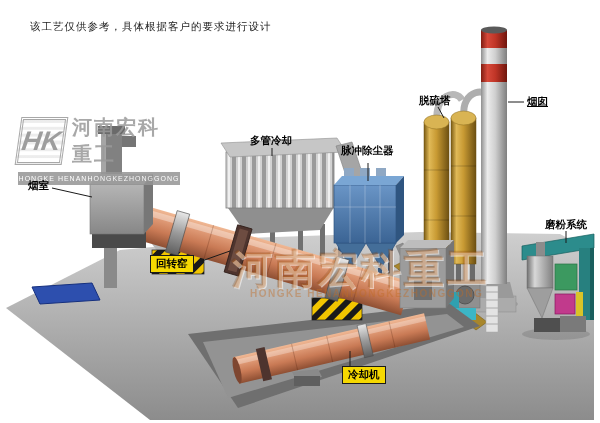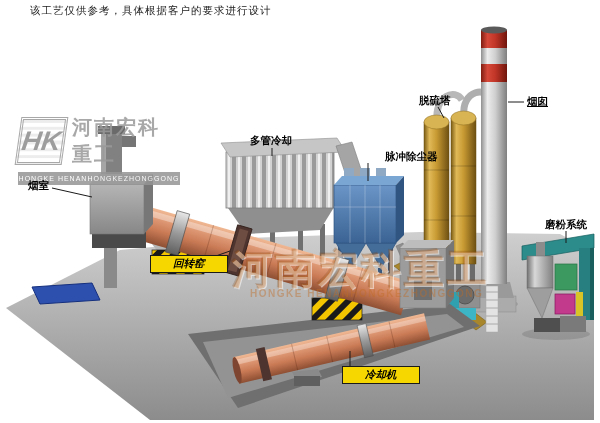--- a/index.html
+++ b/index.html
@@ -1,22 +1,22 @@
 <!DOCTYPE html>
 <html><head>
 <meta charset="utf-8">
 <style>
   html,body{margin:0;padding:0;background:#fff;}
   .stage{position:relative;width:600px;height:423px;background:#ffffff;overflow:hidden;
          font-family:"Liberation Sans","DejaVu Sans",sans-serif;}
   .stage svg{position:absolute;left:0;top:0;}
-  .disclaimer{position:absolute;left:30px;top:4px;font-size:10.5px;color:#1c1c1c;letter-spacing:1px;}
+  .disclaimer{position:absolute;left:30px;top:20px;font-size:10.5px;color:#1c1c1c;letter-spacing:1px;}
   .label{position:absolute;font-size:10.5px;color:#000;white-space:nowrap;font-weight:bold;}
   .label-box{position:absolute;background:#f6d800;border:1px solid #1a1a1a;font-size:10.5px;
-             font-weight:bold;color:#000;padding:1px 22px;white-space:nowrap;font-style:italic;}
+             font-weight:bold;color:#000;padding:1px 5px;white-space:nowrap;}
   .logo{position:absolute;left:18px;top:114px;width:162px;opacity:0.85;}
   .logo-row{display:flex;align-items:center;}
   .logo-mark{width:50px;height:42px;border:3px double #9a9a9a;transform:skewX(-8deg);
              display:flex;align-items:center;justify-content:center;color:#8d8d8d;
              font-weight:bold;font-style:italic;font-size:27px;background:
              repeating-linear-gradient(180deg,rgba(170,170,170,.25) 0 3px,transparent 3px 7px);}
   .logo-cn{font-size:20px;color:#9a9a9a;font-weight:bold;letter-spacing:2px;margin-left:7px;}
   .logo-banner{margin-top:4px;background:#959595;color:#ffffff;font-size:7px;letter-spacing:1px;
                text-align:center;padding:3px 0;width:162px;}
   .wm-cn{position:absolute;left:232px;top:242px;font-size:40px;font-weight:bold;letter-spacing:3px;
@@ -253,20 +253,20 @@
       <div class="logo-mark">
         <span>HK</span>
       </div>
       <div class="logo-cn">河南宏科重工</div>
     </div>
     <div class="logo-banner">HONGKE HENANHONGKEZHONGGONG</div>
   </div>
 
   <div class="label" style="left:28px;top:179px;font-family:Liberation Mono, monospace;">烟室</div>
   <div class="label" style="left:250px;top:134px;text-align:right;">多管冷却</div>
-  <div class="label" style="left:341px;top:150px;margin-left:44px;">脉冲除尘器</div>
+  <div class="label" style="left:341px;top:144px;">脉冲除尘器</div>
   <div class="label" style="left:419px;top:94px;font-family:Liberation Serif, serif;">脱硫塔</div>
   <div class="label" style="left:527px;top:95px;text-decoration:underline;">烟囱</div>
   <div class="label" style="left:545px;top:218px;text-align:right;">磨粉系统</div>
   <div class="label-box" style="left:150px;top:255px;">回转窑</div>
   <div class="label-box" style="left:342px;top:366px;">冷却机</div>
 
 </div>
 
 </body></html>

